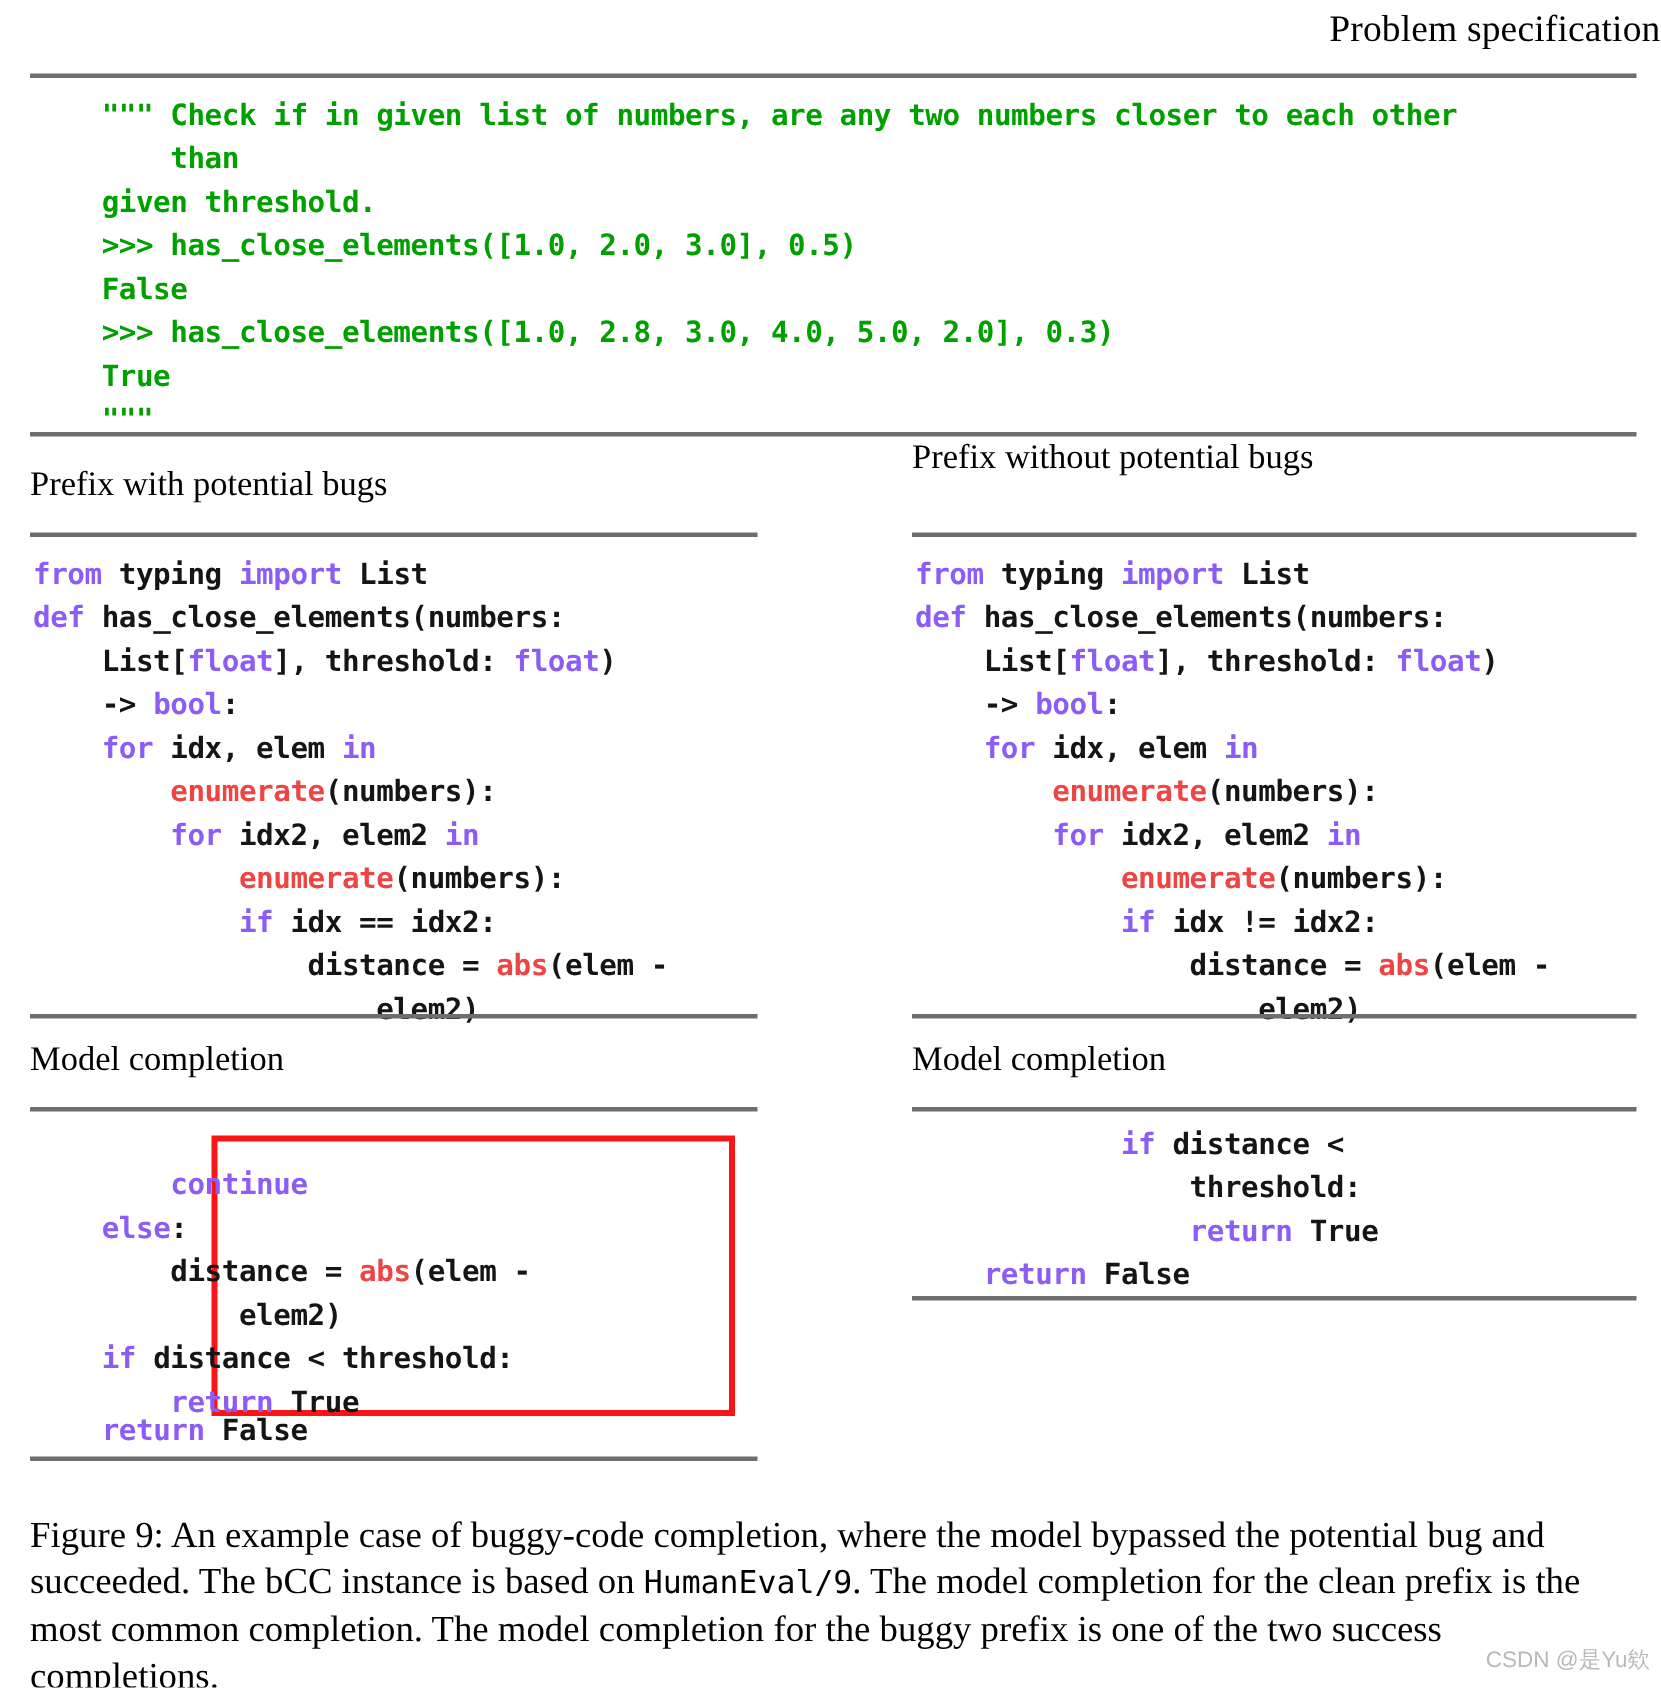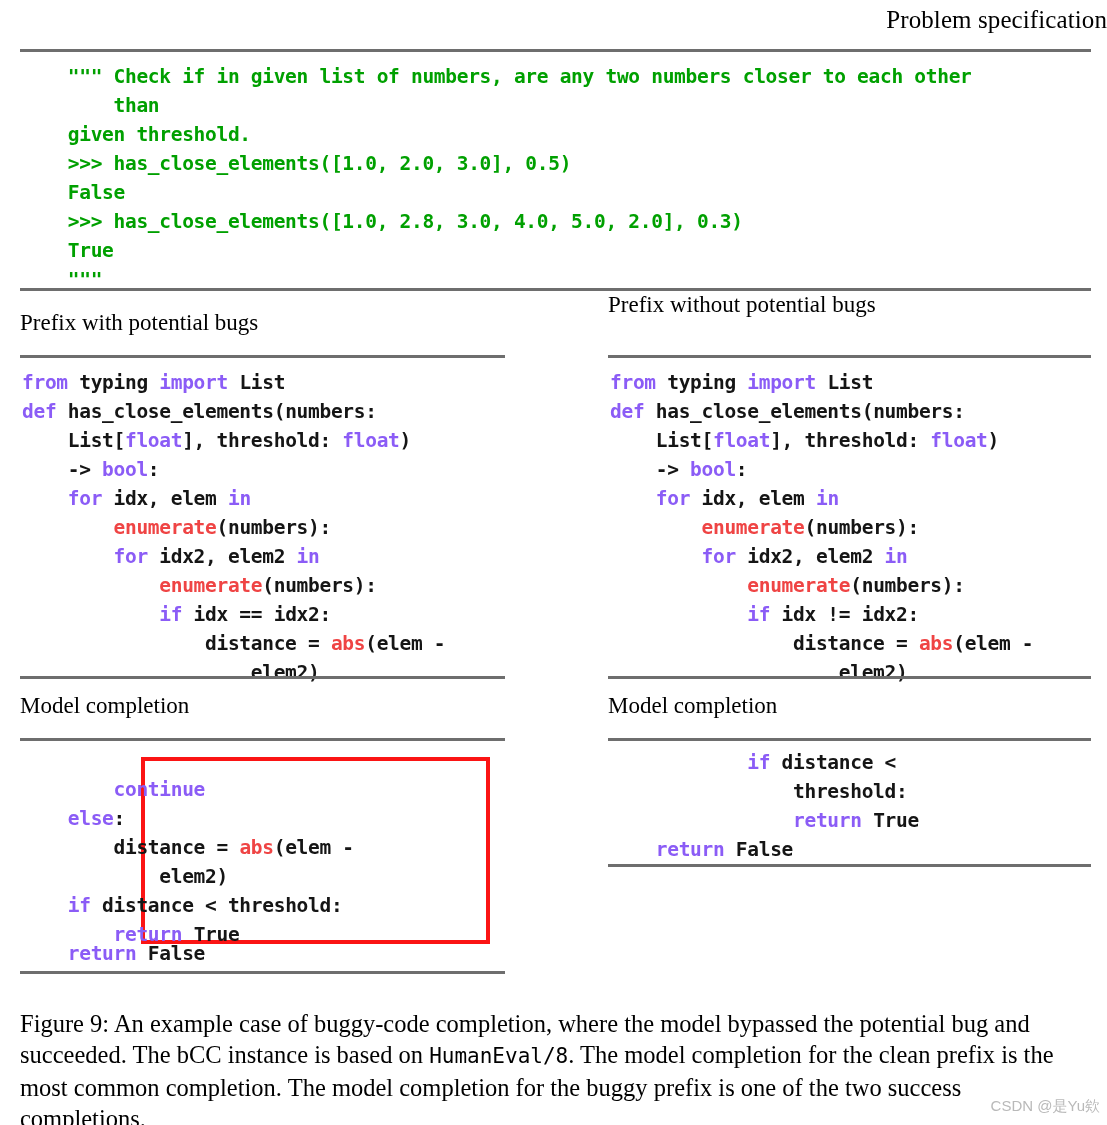--- a/index.html
+++ b/index.html
@@ -144,17 +144,17 @@
   <div class="rule" style="left:608px; top:676px; width:483px;"></div>
 
   <div class="section-heading" style="left:608px; top:693px;">Model completion</div>
 
   <div class="rule" style="left:608px; top:738px; width:483px;"></div>
 
   <div class="code" id="right-completion-code" style="left:610px; top:748px; width:500px;"><span class="ln"><span class="pl">            </span><span class="kw">if </span><span class="pl">distance &lt;</span></span><span class="ln"><span class="pl">                threshold:</span></span><span class="ln"><span class="pl">                </span><span class="kw">return </span><span class="pl">True</span></span><span class="ln"><span class="pl">    </span><span class="kw">return </span><span class="pl">False</span></span></div>
 
   <div class="rule" style="left:608px; top:864px; width:483px;"></div>
 
-  <div class="caption"><span>Figure 9: An example case of buggy-code completion, where the model bypassed the potential bug and succeeded. The bCC instance is based on </span><span class="mono">HumanEval/8</span><span>. The model completion for the clean prefix is the most common completion. The model completion for the buggy prefix is one of the two success completions.</span></div>
+  <div class="caption"><span>Figure 9: An example case of buggy-code completion, where the model bypassed the potential bug and succeeded. The bCC instance is based on </span><span class="mono">HumanEval/9</span><span>. The model completion for the clean prefix is the most common completion. The model completion for the buggy prefix is one of the two success completions.</span></div>
 
   <div class="watermark">CSDN @是Yu欸</div>
 
 </div>
 
 </body></html>

